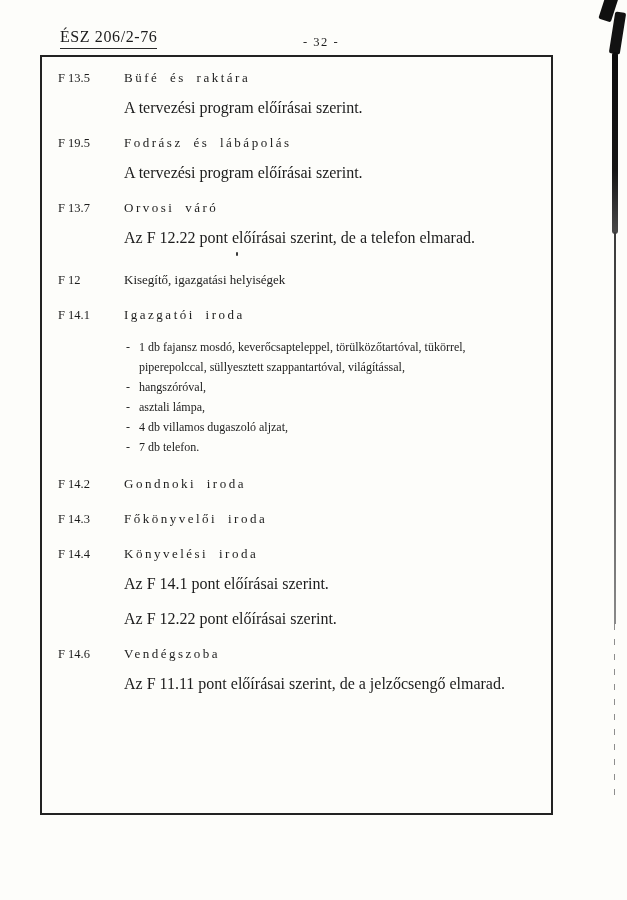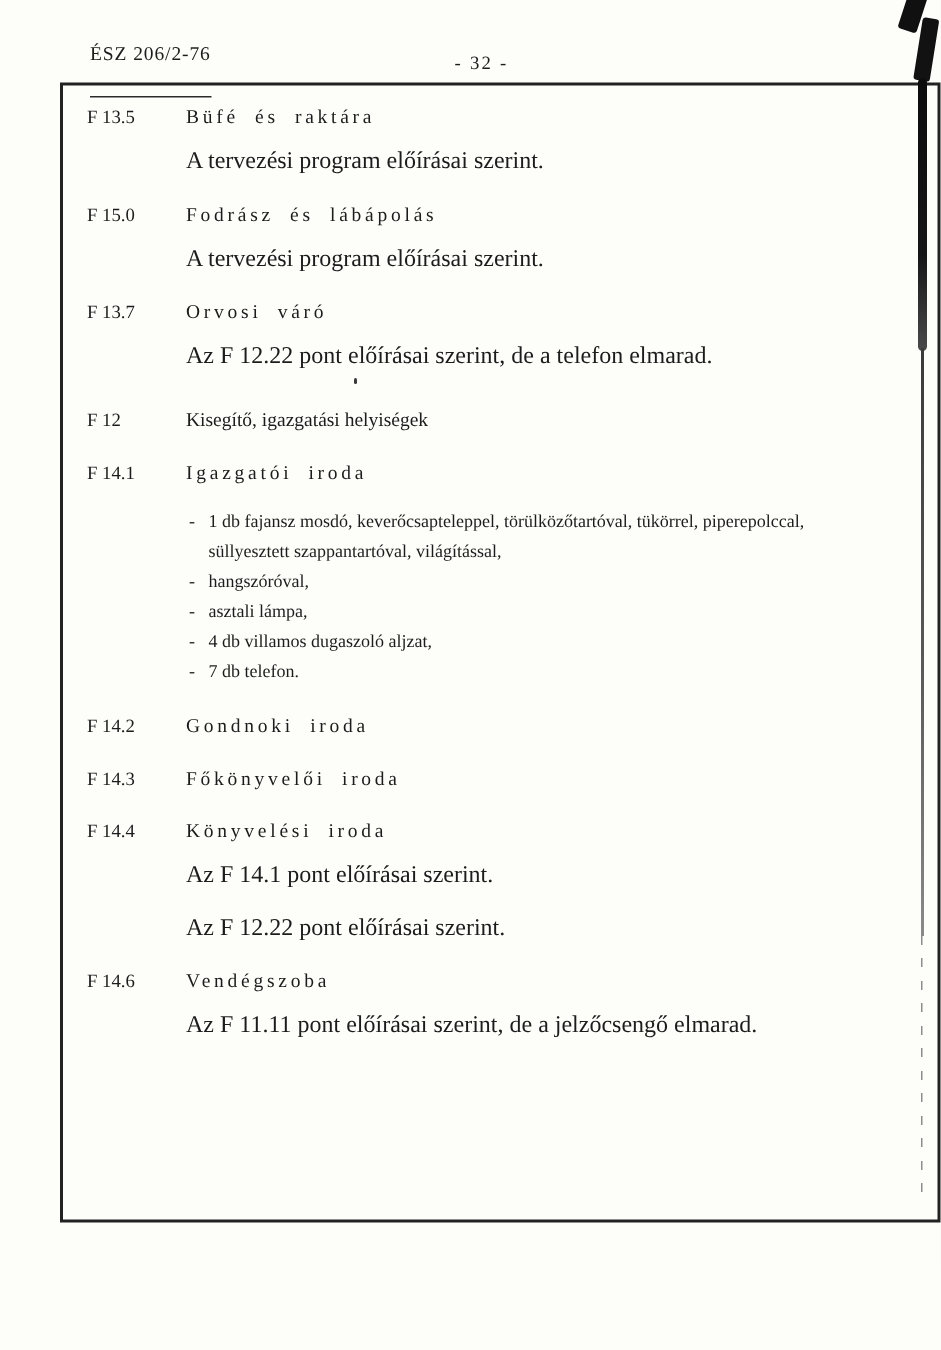--- a/index.html
+++ b/index.html
@@ -12,32 +12,32 @@
   }
   .page {
     position: absolute; inset: 0;
     background: #fdfdfa;
     color: var(--ink, #1c1c1c);
   }
   
   .header { position: absolute; top: 26px; left: 0; right: 0; height: 22px; }
   .doc-number {
     position: absolute; left: 60px; top: 2px;
-    font-size: 13px; letter-spacing: 0.6px;
-    border-bottom: 1px solid #2a2a2a; padding-bottom: 20px;
+    font-size: 16px; letter-spacing: 0.6px;
+    border-bottom: 1px solid #2a2a2a; padding-bottom: 2px;
   }
   .page-number {
     position: absolute; left: 303px; top: 9px;
     font-size: 12.5px; letter-spacing: 1.5px;
   }
   
   .content-box {
     position: absolute;
     left: 40px; top: 55px;
-    width: 587px; height: 760px;
+    width: 513px; height: 760px;
     border: 2px solid #222;
     box-sizing: border-box;
     padding: 13px 18px 0 16px;
   }
   .section { margin-bottom: 19px; }
   .content-box .section:nth-child(4) { margin-top: 26px; }
   .sec-head { display: flex; line-height: 16px; }
   .sec-code { width: 66px; flex: none; font-size: 12.5px; white-space: nowrap; }
   .sec-title { font-size: 13px; }
   .sec-title.spaced { letter-spacing: 2.5px; word-spacing: 5px; }
@@ -73,21 +73,21 @@
 
   <div class="section">
         <div class="sec-head">
           <div class="sec-code">F 13.5</div>
           <div class="sec-title spaced">Büfé és raktára</div>
         </div>
         <div class="sec-para">A tervezési program előírásai szerint.</div>
       </div>
       <div class="section">
         <div class="sec-head">
-          <div class="sec-code">F 15.0</div>
+          <div class="sec-code">F 19.5</div>
           <div class="sec-title spaced">Fodrász és lábápolás</div>
         </div>
         <div class="sec-para">A tervezési program előírásai szerint.</div>
       </div>
       <div class="section">
         <div class="sec-head">
           <div class="sec-code">F 13.7</div>
           <div class="sec-title spaced">Orvosi váró</div>
         </div>
         <div class="sec-para">Az F 12.22 pont előírásai szerint, de a telefon elmarad.</div>

